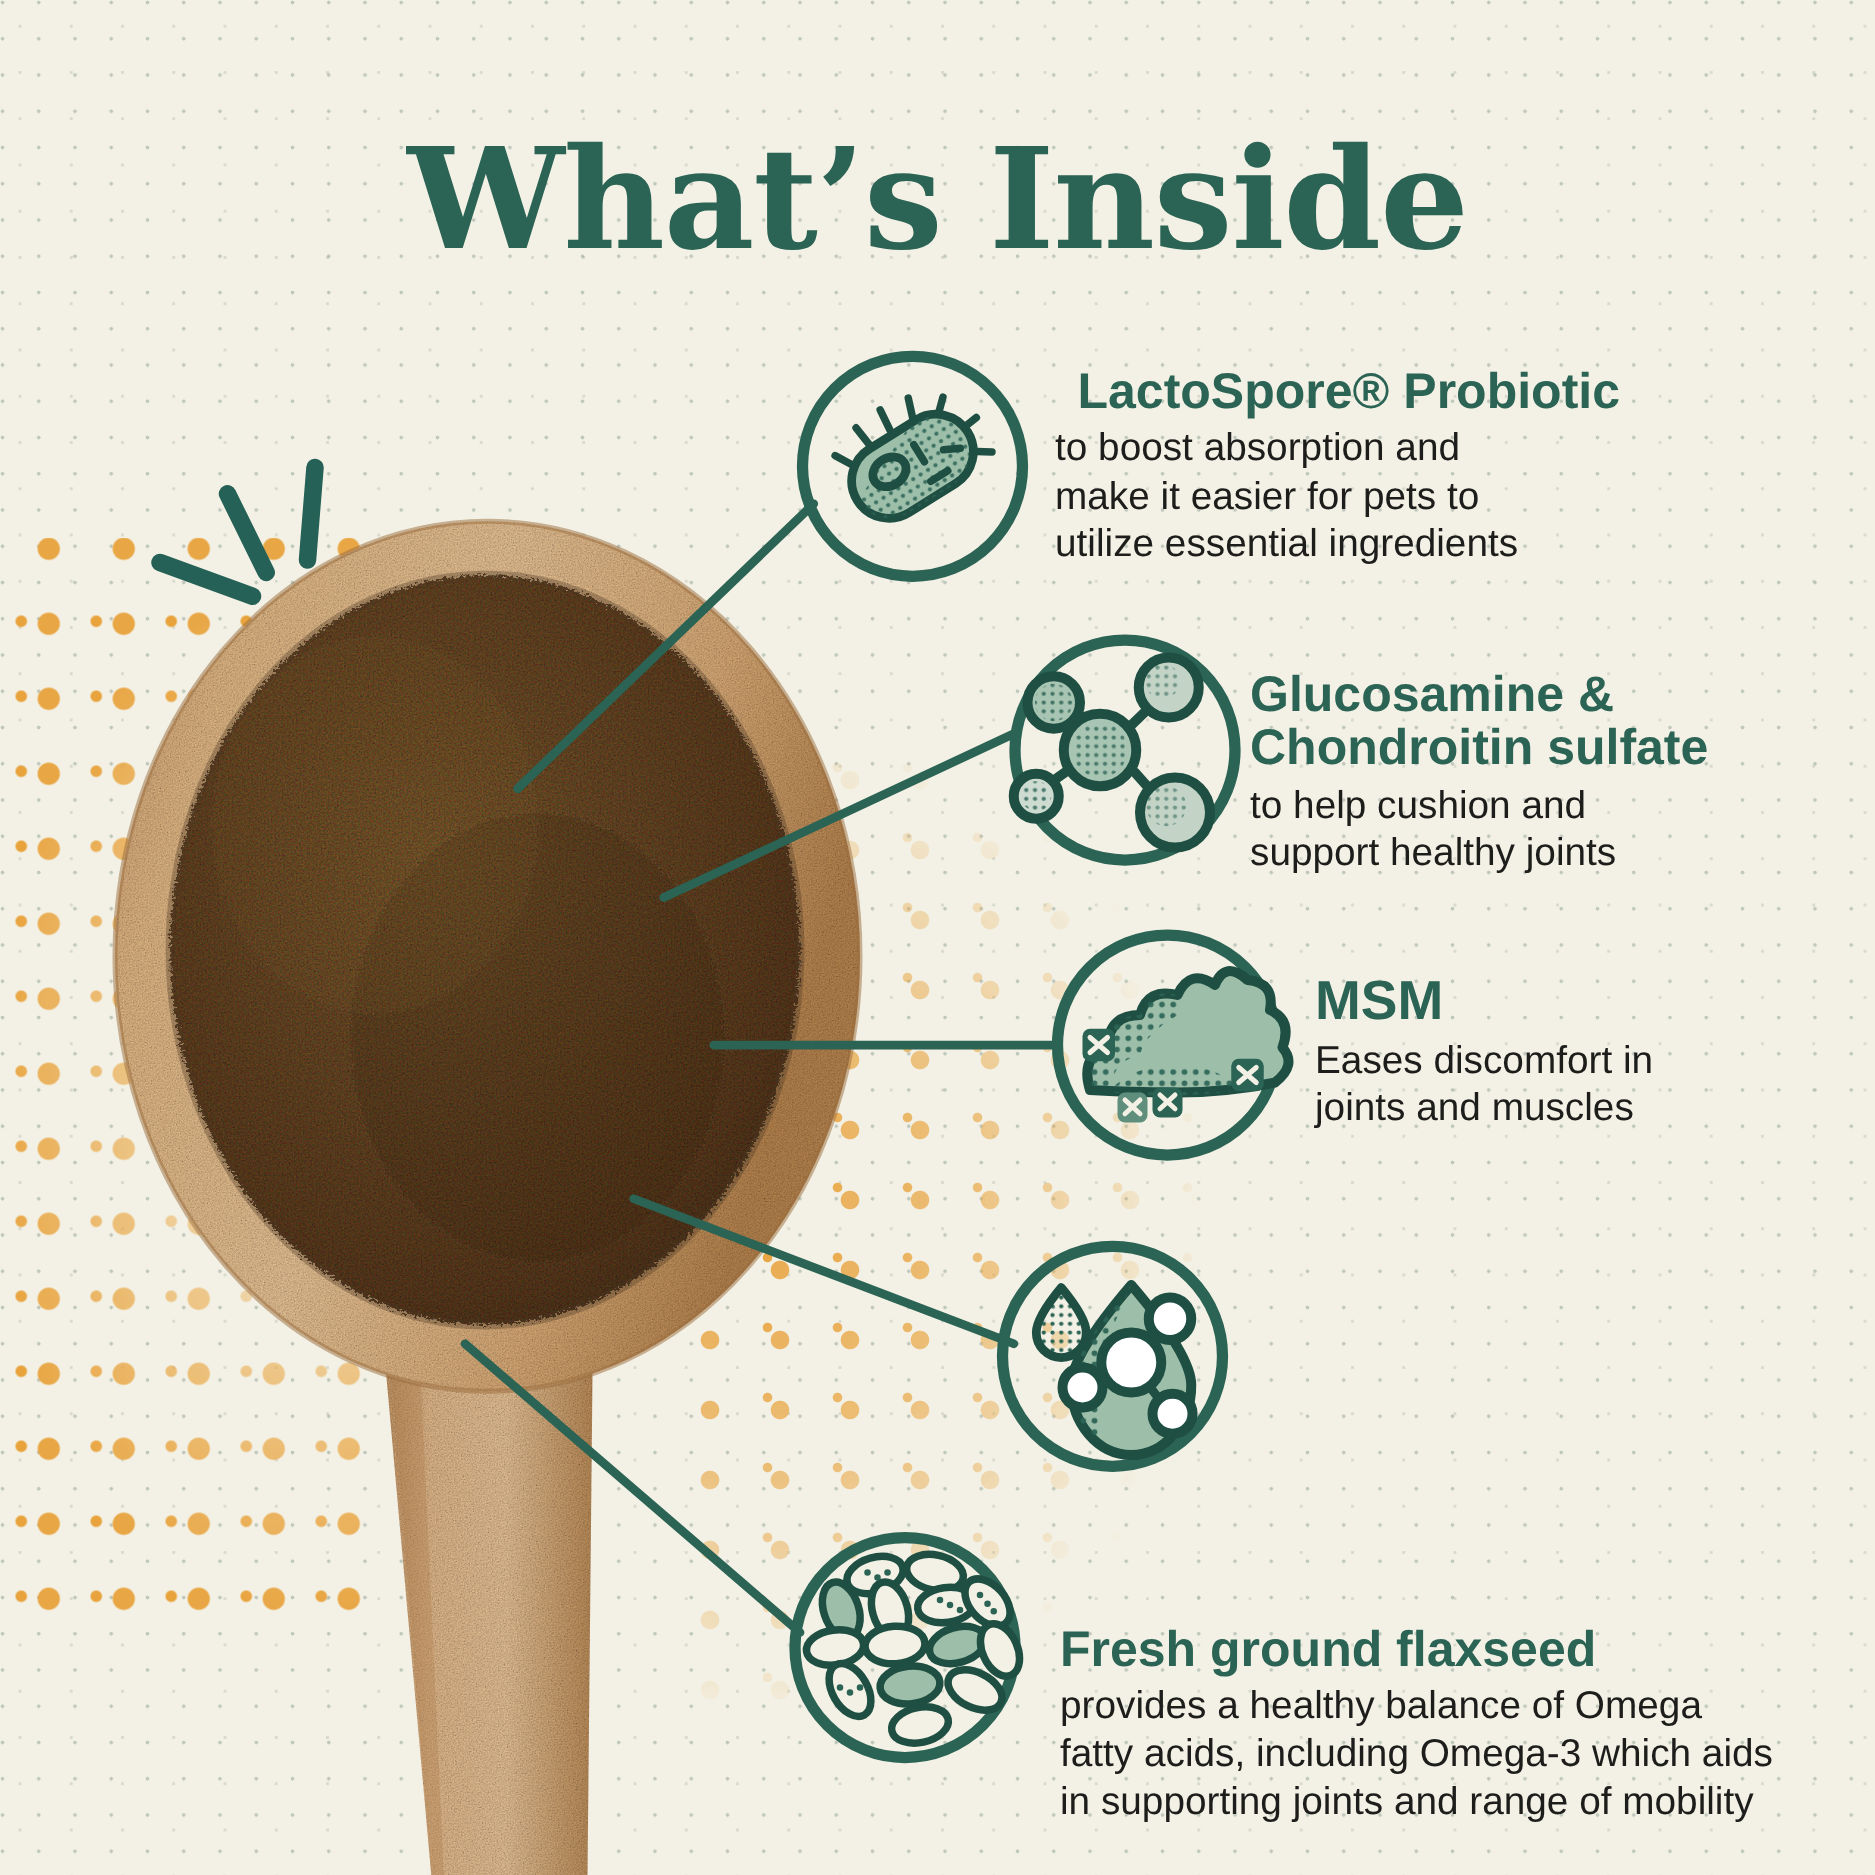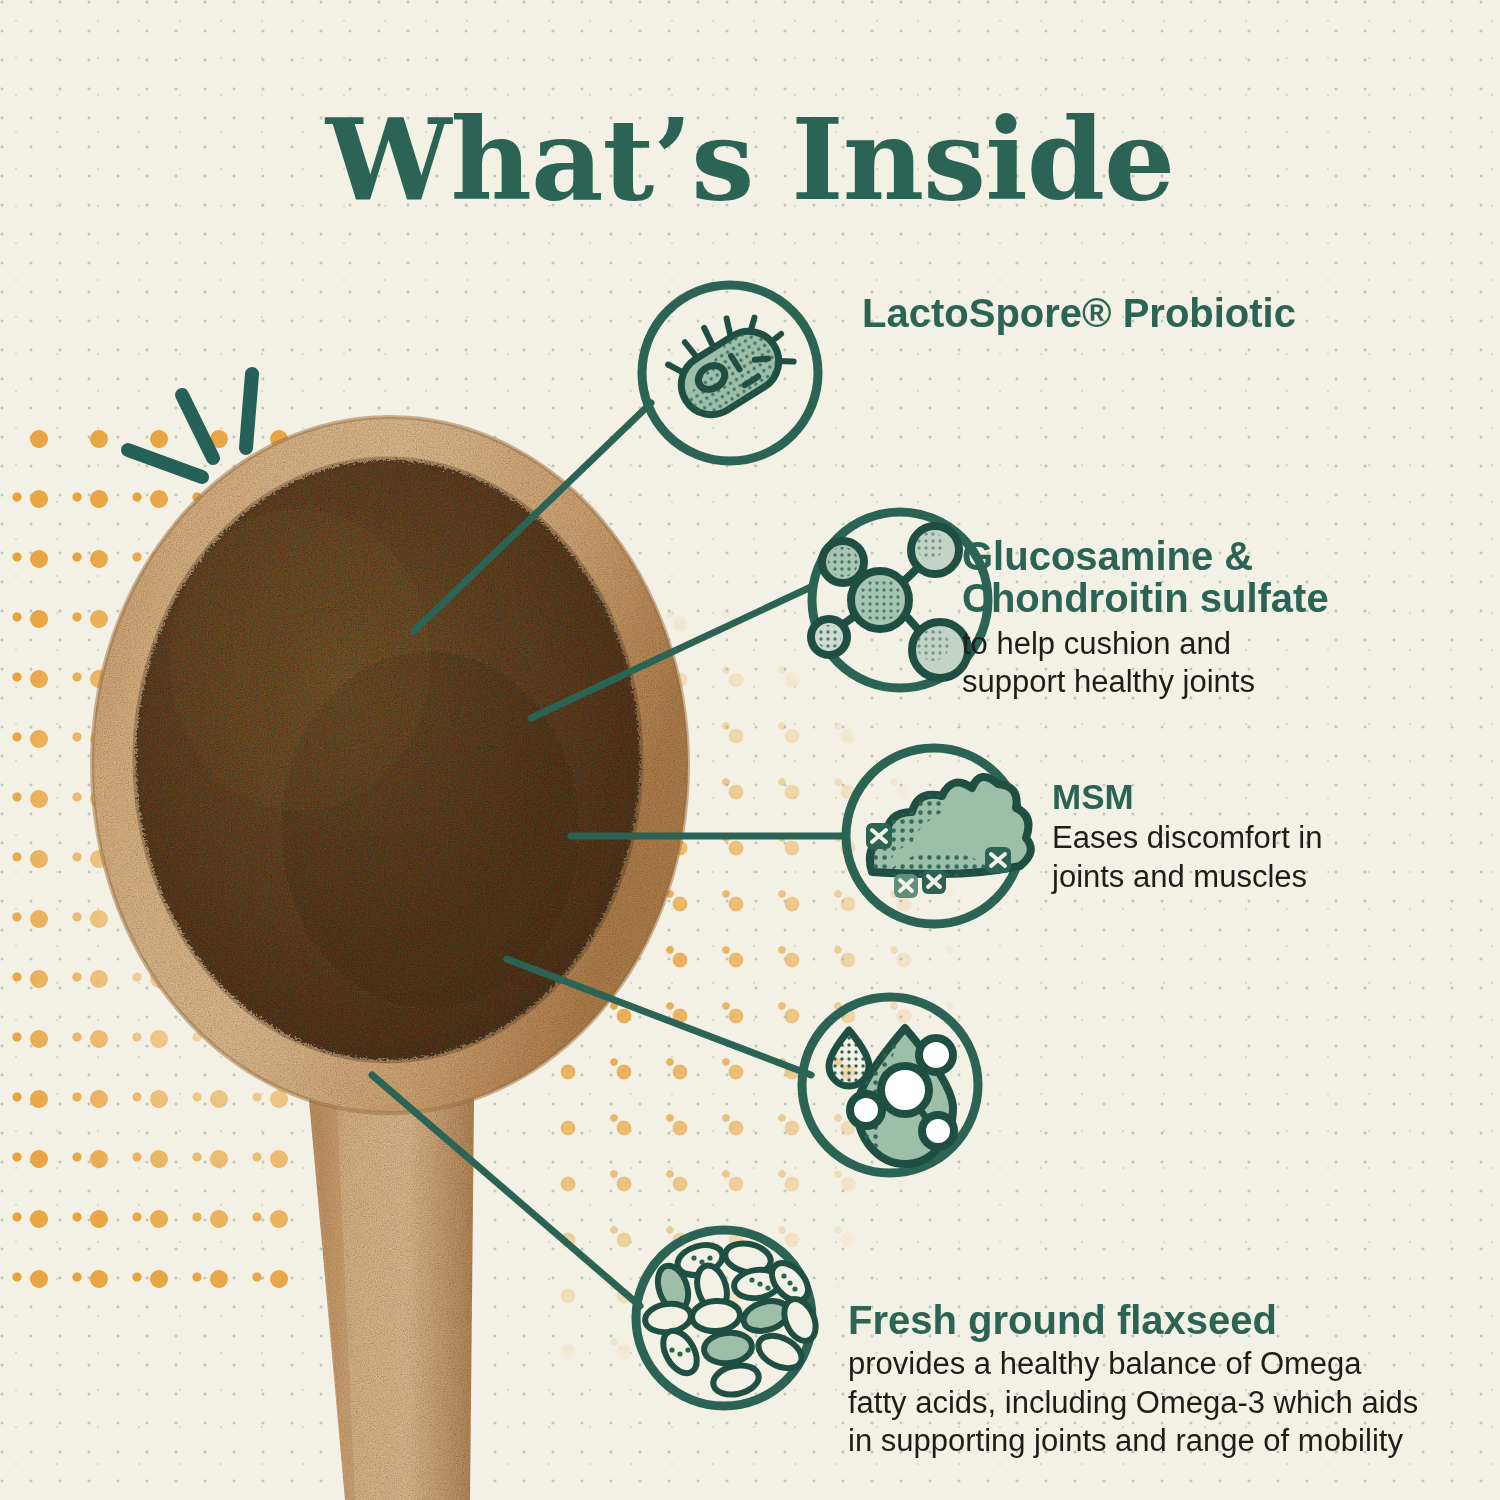--- a/index.html
+++ b/index.html
@@ -78,26 +78,26 @@
   }
   .c-body{
     color:#1d1d1b;line-height:1.24;
     font-family:"Liberation Sans",sans-serif;
   }
 
   #t-lacto{left:844px;top:292px;width:470px;}
   #t-lacto .c-head{font-size:40px;text-align:center;}
   #t-lacto .c-body{font-size:31px;margin-top:5px;}
 
-  #t-gluco{left:962px;top:535px;width:400px;}
+  #t-gluco{left:1000px;top:535px;width:400px;}
   #t-gluco .c-head{font-size:40px;}
   #t-gluco .c-body{font-size:31px;margin-top:5px;}
 
   #t-msm{left:1052px;top:778px;width:330px;}
-  #t-msm .c-head{font-size:35px;}
+  #t-msm .c-head{font-size:44px;}
   #t-msm .c-body{font-size:31px;margin-top:4px;}
 
   #t-hya{left:1002px;top:1018px;width:340px;}
   #t-hya .c-head{font-size:40px;}
   #t-hya .c-body{font-size:31px;margin-top:3px;}
 
   #t-flax{left:848px;top:1299px;width:570px;}
   #t-flax .c-head{font-size:40px;}
   #t-flax .c-body{font-size:31px;margin-top:4px;}
 
@@ -311,20 +311,25 @@
           <circle cx="680" cy="1354" r="2.6"></circle>
           <circle cx="688" cy="1350" r="2.6"></circle>
       </g>
     </g>
   </svg>
 
   <div class="title">What’s Inside</div>
 
   <div class="callout-text" id="t-lacto">
     <div class="c-head nowrap">LactoSpore® Probiotic</div>
+    <div class="c-body">
+      <div>to boost absorption and</div>
+      <div>make it easier for pets to</div>
+      <div>utilize essential ingredients</div>
+    </div>
   </div>
 
   <div class="callout-text" id="t-gluco">
     <div class="c-head">
       <div class="nowrap">Glucosamine &amp;</div>
       <div class="nowrap">Chondroitin sulfate</div>
     </div>
     <div class="c-body">
       <div>to help cushion and</div>
       <div>support healthy joints</div>

